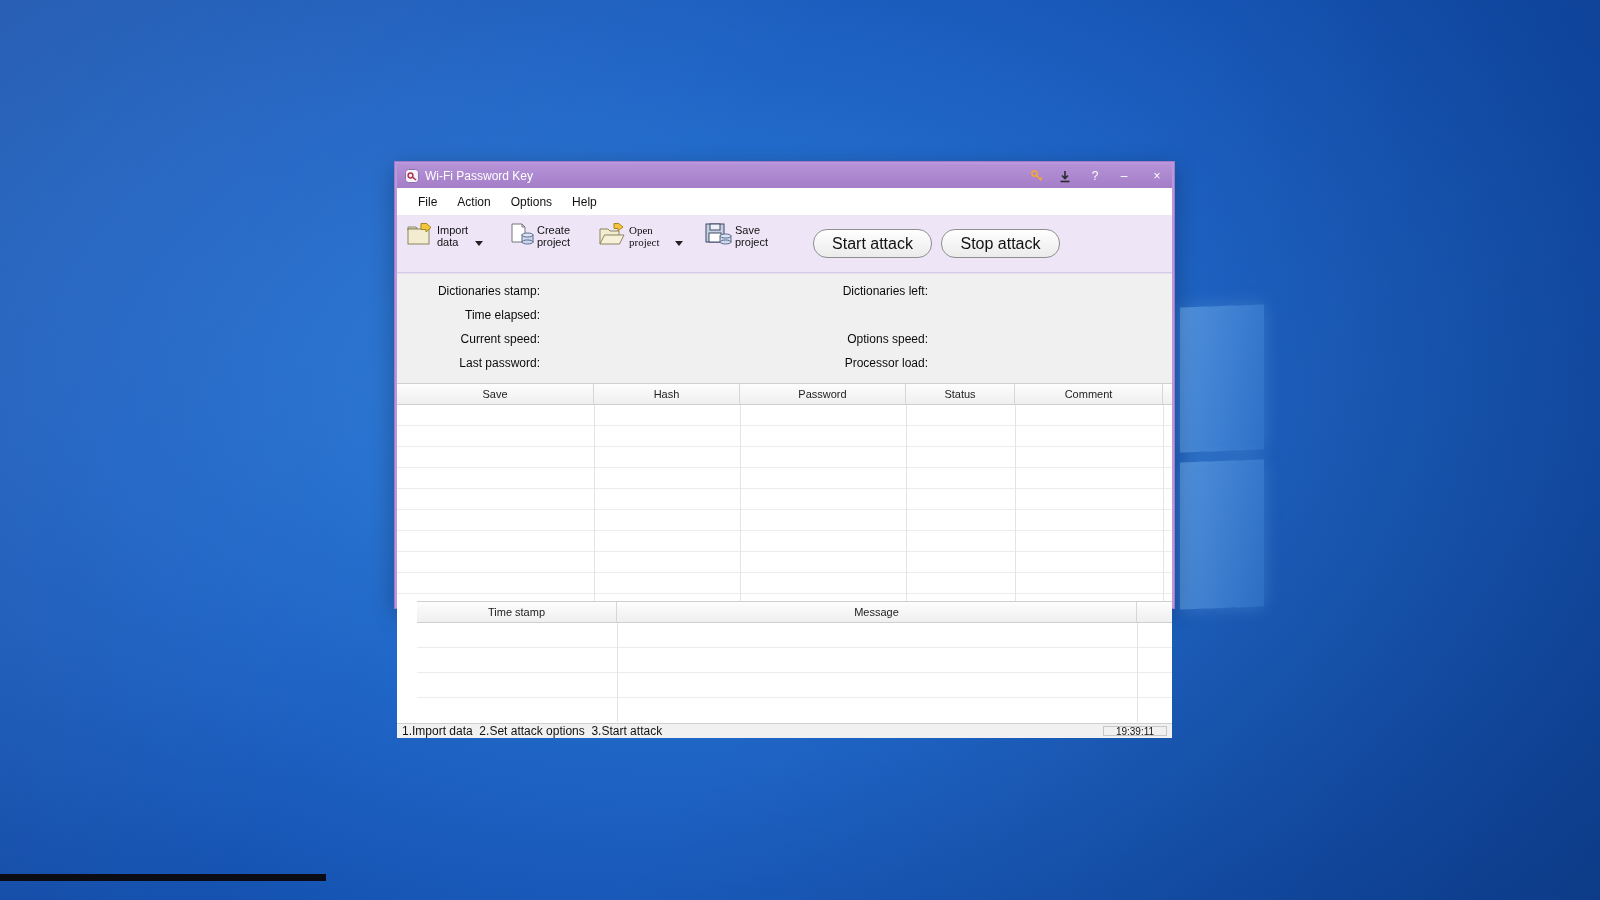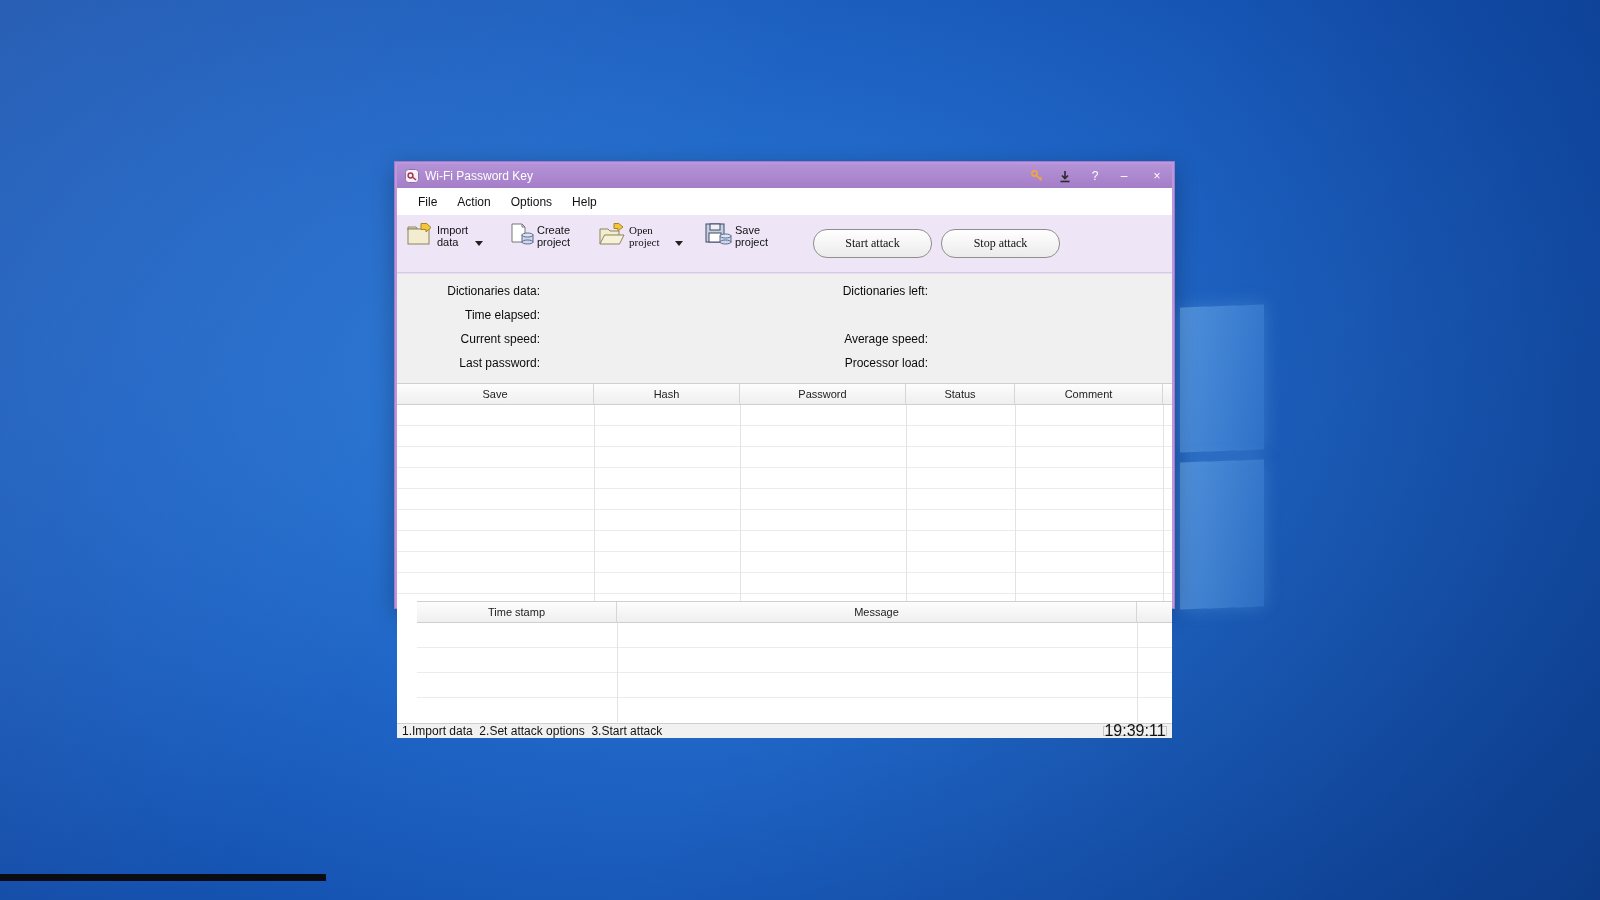--- a/index.html
+++ b/index.html
@@ -45,22 +45,22 @@
   .tool-import { left:8px;   width:68px; }
   .tool-create { left:108px; width:76px; }
   .tool-open   { left:200px; width:74px;font-family:Liberation Serif, serif; }
   .tool-save   { left:306px; width:72px; }
   .dd-arrow { position:absolute; width:0; height:0;
     border-left:4px solid transparent; border-right:4px solid transparent; border-top:5px solid #222; }
   .dd-import { left:78px;  top:26px; }
   .dd-open   { left:278px; top:26px; }
   .attack-btn { position:absolute; top:14px; width:119px; height:29px;
     border:1px solid #8f8f8f; border-radius:14px;
-    background:linear-gradient(#ffffff,#ebebeb); font-size:12px; color:#111;
-    font-family:Liberation Serif, serif; cursor:default; }
+    background:linear-gradient(#ffffff,#ebebeb); font-size:16px; color:#111;
+    font-family:Liberation Sans, sans-serif; cursor:default; }
   .btn-start { left:416px; }
   .btn-stop  { left:544px; }
 
   .stats { flex:0 0 110px; background:#f0f0f0; position:relative; font-size:12px; color:#0b0b0b;
     border-top:1px solid #e6dff0; }
   .stat-label { position:absolute; text-align:right; line-height:14px; }
   .sl { left:0; width:143px; }
   .sr { left:0; width:531px; }
   .row0 { top:10px; } .row1 { top:34px; } .row2 { top:58px; } .row3 { top:82px; }
 
@@ -77,21 +77,21 @@
     background:repeating-linear-gradient(to bottom, #fff 0 20px, #ececec 20px 21px); }
   .log-body { height:99px;
     background:repeating-linear-gradient(to bottom, #fff 0 24px, #ececec 24px 25px); }
   .vline { position:absolute; top:0; bottom:0; width:1px; background:#e3e3e3; }
 
   .statusbar { flex:1; background:#f1f1f1; border-top:1px solid #cfcfcf; display:flex; align-items:center;
     font-size:12px; color:#111; padding-left:5px; position:relative;text-align:center; }
   .status-hint { white-space:pre; }
   .status-time { position:absolute; right:5px; top:2px; bottom:2px; width:64px;
     border:1px solid #c6c6c6; display:flex; align-items:center; justify-content:center;
-    background:#f1f1f1; font-size:16px; }
+    background:#f1f1f1; font-size:10px; }
 </style>
 </head>
 <body>
 
 <div class="desktop">
   <div class="sheen-top"></div>
   <div class="sheen-bottom"></div>
   <div class="winlogo">
     <div class="pane pane-top"></div>
     <div class="pane pane-bottom"></div>
@@ -186,26 +186,26 @@
           </svg>
         </span>
         <span class="tool-label">Save project</span>
       </div>
 
       <button class="attack-btn btn-start">Start attack</button>
       <button class="attack-btn btn-stop">Stop attack</button>
     </div>
 
     <div class="stats">
-      <div class="stat-label sl row0">Dictionaries data:</div>
+      <div class="stat-label sl row0">Dictionaries stamp:</div>
       <div class="stat-label sl row1">Time elapsed:</div>
       <div class="stat-label sl row2">Current speed:</div>
       <div class="stat-label sl row3">Last password:</div>
       <div class="stat-label sr row0">Dictionaries left:</div>
-      <div class="stat-label sr row2">Average speed:</div>
+      <div class="stat-label sr row2">Options speed:</div>
       <div class="stat-label sr row3">Processor load:</div>
     </div>
 
     <div class="grid main-grid">
       <div class="grid-header">
         <div class="gh-cell" style="width:197px">Save</div>
         <div class="gh-cell" style="width:146px">Hash</div>
         <div class="gh-cell" style="width:166px">Password</div>
         <div class="gh-cell" style="width:109px">Status</div>
         <div class="gh-cell" style="width:148px">Comment</div>

